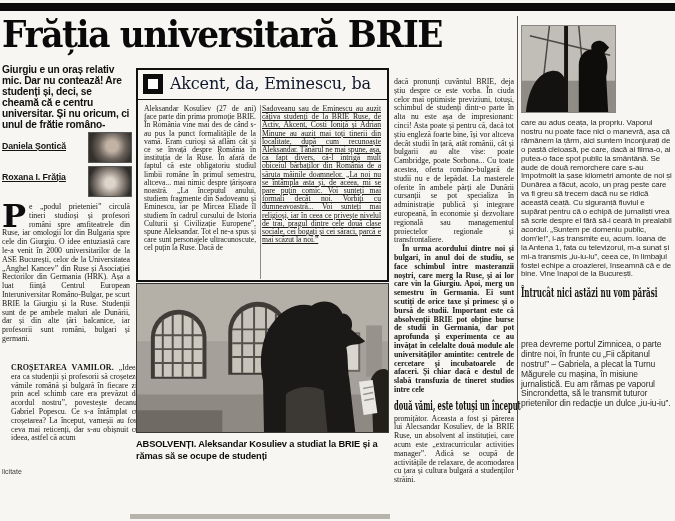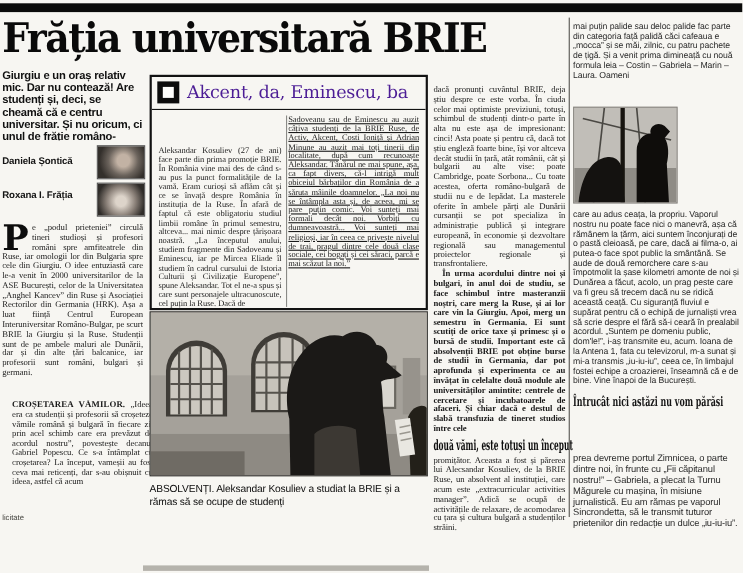--- a/index.html
+++ b/index.html
@@ -29,21 +29,21 @@
 
   
   .standfirst {
     left:2px; top:64px; width:128px; height:64px; overflow:hidden;
     font-family:"Liberation Sans",sans-serif; font-weight:bold;
     font-size:10.2px; line-height:11px; letter-spacing:-.2px; color:#111;
   }
   .byline {
     left:2px; width:76px;
     font-family:"Liberation Sans",sans-serif; font-weight:bold;
-    font-size:8.8px; letter-spacing:-.1px;
+    font-size:8.8px; letter-spacing:-.1px;text-decoration:underline;
   }
   .byline1 { top:141px; } .byline2 { top:172px; }
   .bphoto { left:88px; width:44px; height:31px; border:1px solid #555; }
   .bp1 { top:132px; background:radial-gradient(circle at 55% 45%, #c2b2a4 0 20%, #6b635c 48%, #332f2b 78%); }
   .bp2 { top:166px; background:radial-gradient(circle at 50% 55%, #ddd4ca 0 18%, #8a8078 50%, #2f2c29 82%); }
 
   .lead-body  { left:2px; top:203px; width:128px; height:153px; overflow:hidden; }
   .lead-body2 { left:11px; top:364px; width:128px; height:94px; overflow:hidden; }
   .dropcap {
     float:left; font-family:"DejaVu Serif",serif; font-weight:bold;
@@ -53,33 +53,33 @@
 
   
   .akcent-box {
     left:136px; top:68px; width:253px; height:214px;
     border:2px solid #121212; overflow:hidden; background:#f7f6f2;
   }
   .box-header { position:absolute; left:0; top:0; width:100%; height:30px; border-bottom:1.5px solid #121212; }
   .box-bullet { position:absolute; left:5px; top:4px; width:20px; height:20px; border:5px solid #0c0c0c; background:#fdfdfb; }
   .box-title {
     position:absolute; left:32px; top:4px; white-space:nowrap;
-    font-family:"DejaVu Serif",serif; font-size:16px; letter-spacing:-.2px; color:#4c1d95;text-align:right;
+    font-family:"DejaVu Serif",serif; font-size:16px; letter-spacing:-.2px; color:#0f172a;text-align:right;
   }
   .box-col { position:absolute; top:35px; height:174px; overflow:hidden; font-size:7.7px; line-height:8.2px; }
-  .box-col-left  { left:6px;  width:112px;margin-top:28px; }
+  .box-col-left  { left:6px;  width:112px; }
   .box-col-right { left:124px; width:119px;text-decoration:underline; }
   .box-colrule { position:absolute; left:122px; top:35px; width:1px; height:174px; background:#8a8a86; }
 
   
   .article-photo { left:136px; top:283px; width:253px; height:150px; border:1px solid #3a3a38; background:#a8a49d; }
   .article-photo svg { display:block; width:100%; height:100%; }
   .photo-caption {
     left:136px; top:438px; width:253px;
-    font-family:"Liberation Sans",sans-serif; font-weight:normal;
+    font-family:"Liberation Sans",sans-serif; font-weight:bold;
     font-size:9.3px; line-height:12px; letter-spacing:-.15px; color:#0e0e0e;
   }
 
   
   .col4 { left:394px; top:78px; width:120px; }
   .col4 .p2 { text-indent:8px;font-weight:bold; }
   .pullquote {
     font-family:"DejaVu Serif",serif; font-weight:bold; font-size:13px;
     white-space:nowrap; transform:scaleX(.52); transform-origin:0 50%;
     margin:3px 0 2px; color:#0c0c0c;
@@ -191,21 +191,20 @@
 <div class="abs col4">
   <div class="bodytext">dacă pronunți cuvântul BRIE, deja știu despre ce este vorba. În ciuda celor mai optimiste previziuni, totuși, schimbul de studenți dintr-o parte în alta nu este așa de impresionant: cinci! Asta poate și pentru că, dacă tot știu engleză foarte bine, își vor altceva decât studii în țară, atât românii, cât și bulgarii au alte vise: poate Cambridge, poate Sorbona... Cu toate acestea, oferta româno-bulgară de studii nu e de lepădat. La masterele oferite în ambele părți ale Dunării cursanții se pot specializa în administrație publică și integrare europeană, în economie și dezvoltare regională sau managementul proiectelor regionale și transfrontaliere.</div>
   <div class="bodytext p2">În urma acordului dintre noi și bulgari, în anul doi de studiu, se face schimbul între masteranzii noștri, care merg la Ruse, și ai lor care vin la Giurgiu. Apoi, merg un semestru în Germania. Ei sunt scutiți de orice taxe și primesc și o bursă de studii. Important este că absolvenții BRIE pot obține burse de studii în Germania, dar pot aprofunda și experimenta ce au învățat în celelalte două module ale universităților amintite: centrele de cercetare și incubatoarele de afaceri. Și chiar dacă e destul de slabă transfuzia de tineret studios între cele</div>
   <div class="pullquote">două vămi, este totuși un început</div>
   <div class="bodytext">promițător. Aceasta a fost și părerea lui Alecsandar Kosuliev, de la BRIE Ruse, un absolvent al instituției, care acum este „extracurricular activities manager”. Adică se ocupă de activitățile de relaxare, de acomodarea cu țara și cultura bulgară a studenților străini.</div>
 </div>
 
 <div class="abs vrule"></div>
 
 <div class="abs sidebar">
-  <div class="stext sb-para1">mai puțin palide sau deloc palide fac parte din categoria față palidă căci cafeaua e „mocca” și se măi, zilnic, cu patru pachete de țigă. Și a venit prima dimineață cu nouă formula leia – Costin – Gabriela – Marin – Laura. Oameni</div>
   <div class="sidebar-photo">
     <svg viewBox="0 0 95 88" preserveAspectRatio="none">
       <rect x="0" y="0" width="95" height="88" fill="#c1beb8"></rect>
       <rect x="0" y="56" width="95" height="32" fill="#8f8c86"></rect>
       <g stroke="#4a4843" stroke-width="1.5">
         <line x1="28" y1="0" x2="18" y2="88"></line>
         <line x1="58" y1="0" x2="66" y2="88"></line>
         <line x1="8" y1="10" x2="90" y2="30"></line>
       </g>
       <rect x="43" y="0" width="4" height="88" fill="#17140f"></rect>

